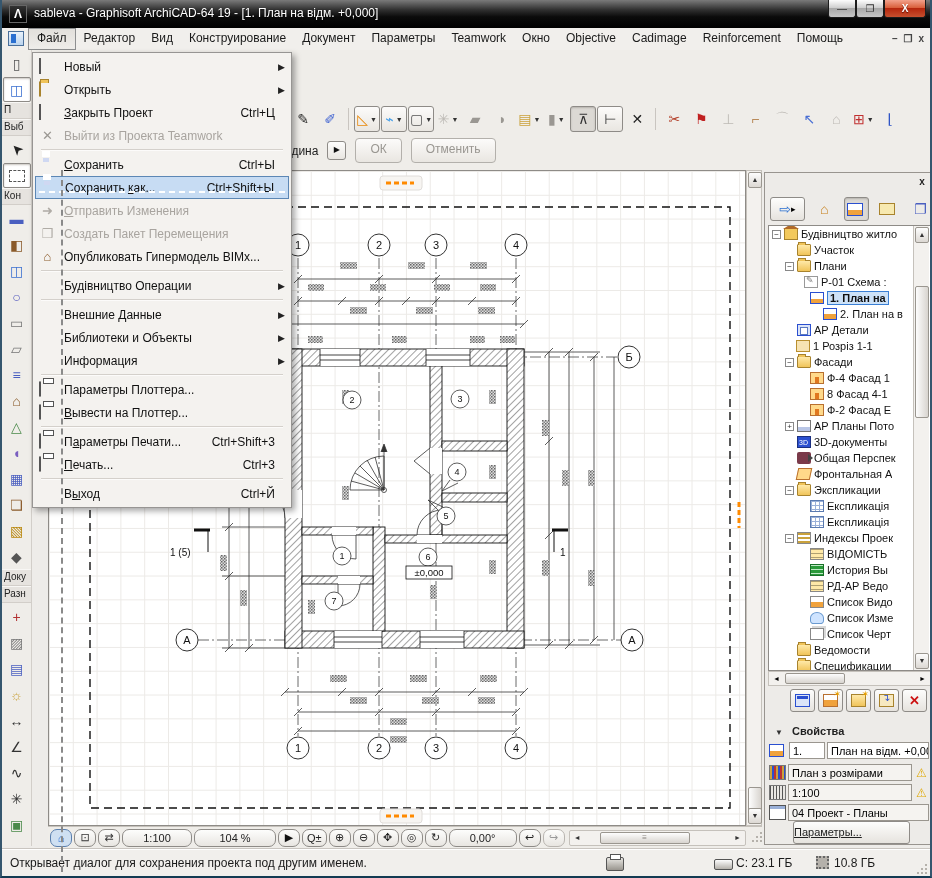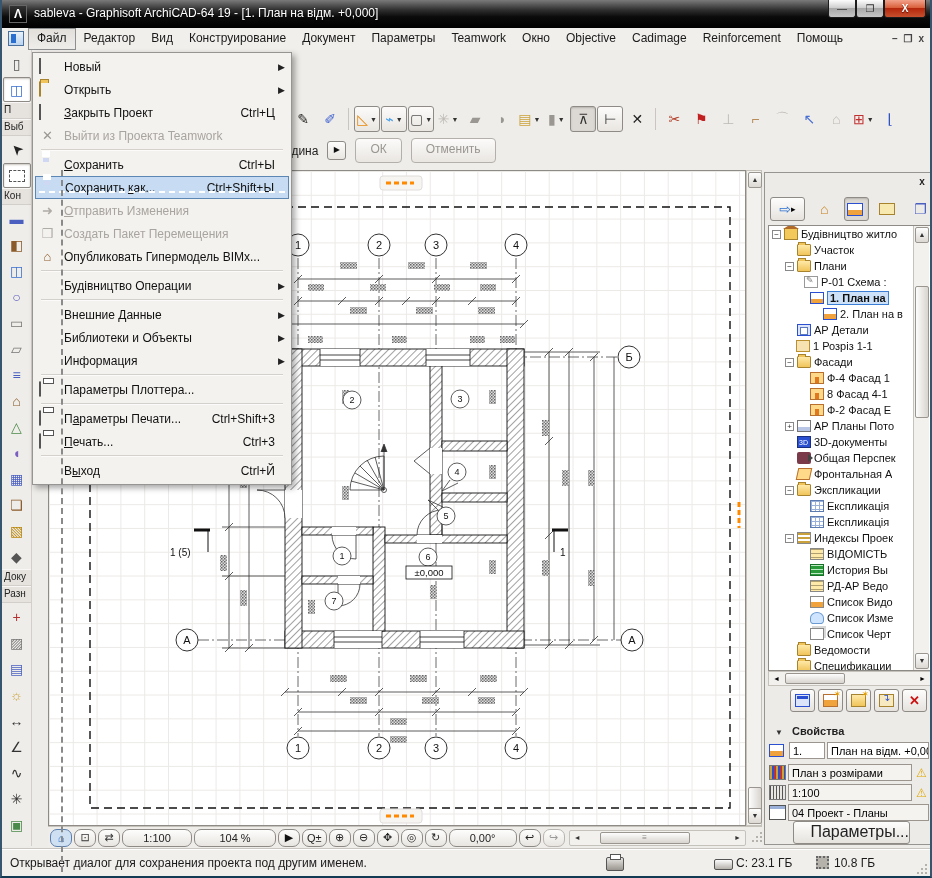--- a/index.html
+++ b/index.html
@@ -137,21 +137,21 @@
   .cic-newfolder:after{content:"✶";position:absolute;right:-4px;top:-6px;color:#e8a000;font-size:9px;}
   .cic-shortcut{background:#f7e9c0;border:1px solid #a8832d;}
   .cic-shortcut:after{content:"↴";position:absolute;left:2px;top:-3px;font-size:10px;color:#2a4fd0;}
   .nav-props-hdr{position:absolute;left:10px;top:552px;font-size:11px;font-weight:bold;color:#222;}
   .nav-props-hdr .tri{font-size:8px;margin-right:6px;color:#333;}
   .prop-row{position:absolute;left:4px;right:4px;height:19px;display:flex;align-items:center;gap:2px;}
   .prop-ic{width:15px;flex:none;height:13px;}
   .prop-field{flex:1;height:17px;background:#fff;border:1px solid #9a968f;font-size:11px;line-height:16px;padding:0 3px;box-sizing:border-box;overflow:hidden;white-space:nowrap;}
   .prop-field.gray{background:#f5f3f0;}
   .warn{width:15px;text-align:center;color:#e0a800;font-size:12px;flex:none;}
-  .params-btn{position:absolute;left:28px;top:648px;width:115px;height:21px;border:1px solid #8e8b87;border-radius:3px;background:linear-gradient(#fdfdfc,#e6e3de);font-size:16px;text-align:right;line-height:20px;color:#222;}
+  .params-btn{position:absolute;left:28px;top:648px;width:115px;height:21px;border:1px solid #8e8b87;border-radius:3px;background:linear-gradient(#fdfdfc,#e6e3de);font-size:11px;text-align:left;line-height:20px;color:#222;text-decoration:underline;}
   .pi-pens{background:repeating-linear-gradient(90deg,#caa23c 0 2px,#2a4fd0 2px 4px,#b33 4px 6px);border:1px solid #777;}
   .pi-scale{background:#e8e6e2;border:1px solid #777;background-image:linear-gradient(90deg,#555 1px,transparent 1px);background-size:3px 100%;}
   .pi-layer{background:#fff;border:1px solid #555;box-shadow:inset 0 3px 0 #9ab0d8;}
   
   .statusbar{position:absolute;left:0;top:848px;right:0;height:30px;background:#f1efec;border-top:1px solid #c9c5c0;box-shadow:inset 0 1px 0 #fff;}
   .st-msg{position:absolute;left:8px;top:0;line-height:29px;font-size:12px;color:#1a1a1a;white-space:nowrap;}
   .st-printer{position:absolute;left:604px;top:8px;width:16px;height:12px;background:linear-gradient(#e8e6e2,#9a968f);border:1px solid #555;border-radius:2px;}
   .st-printer:before{content:"";position:absolute;left:3px;top:-4px;width:9px;height:4px;background:#fff;border:1px solid #555;}
   .st-item{position:absolute;top:0;line-height:29px;font-size:12px;color:#1a1a1a;}
   .st-disk-ic{position:absolute;left:712px;top:10px;width:17px;height:9px;background:linear-gradient(#fdfdfd,#b5b1ab);border:1px solid #555;border-radius:2px;}
@@ -750,20 +750,25 @@
         <span class="m-icon"></span>
         <span class="m-label">Информация</span>
         <span class="m-arrow">▶</span>
       </div>
       <div class="m-sep"></div>
       <div class="m-item">
         <span class="m-icon"><span class="mi-printer"></span></span>
         <span class="m-label">Параметры Плоттера...</span>
         <span class="m-arrow"></span>
       </div>
+      <div class="m-item">
+        <span class="m-icon"><span class="mi-printer"></span></span>
+        <span class="m-label"><u>В</u>ывести на Плоттер...</span>
+        <span class="m-arrow"></span>
+      </div>
       <div class="m-sep"></div>
       <div class="m-item">
         <span class="m-icon"><span class="mi-printer"></span></span>
         <span class="m-label">П<u>а</u>раметры Печати...</span>
         <span class="m-short">Ctrl+Shift+3</span>
         <span class="m-arrow"></span>
       </div>
       <div class="m-item">
         <span class="m-icon"><span class="mi-printer"></span></span>
         <span class="m-label"><u>П</u>ечать...</span>

